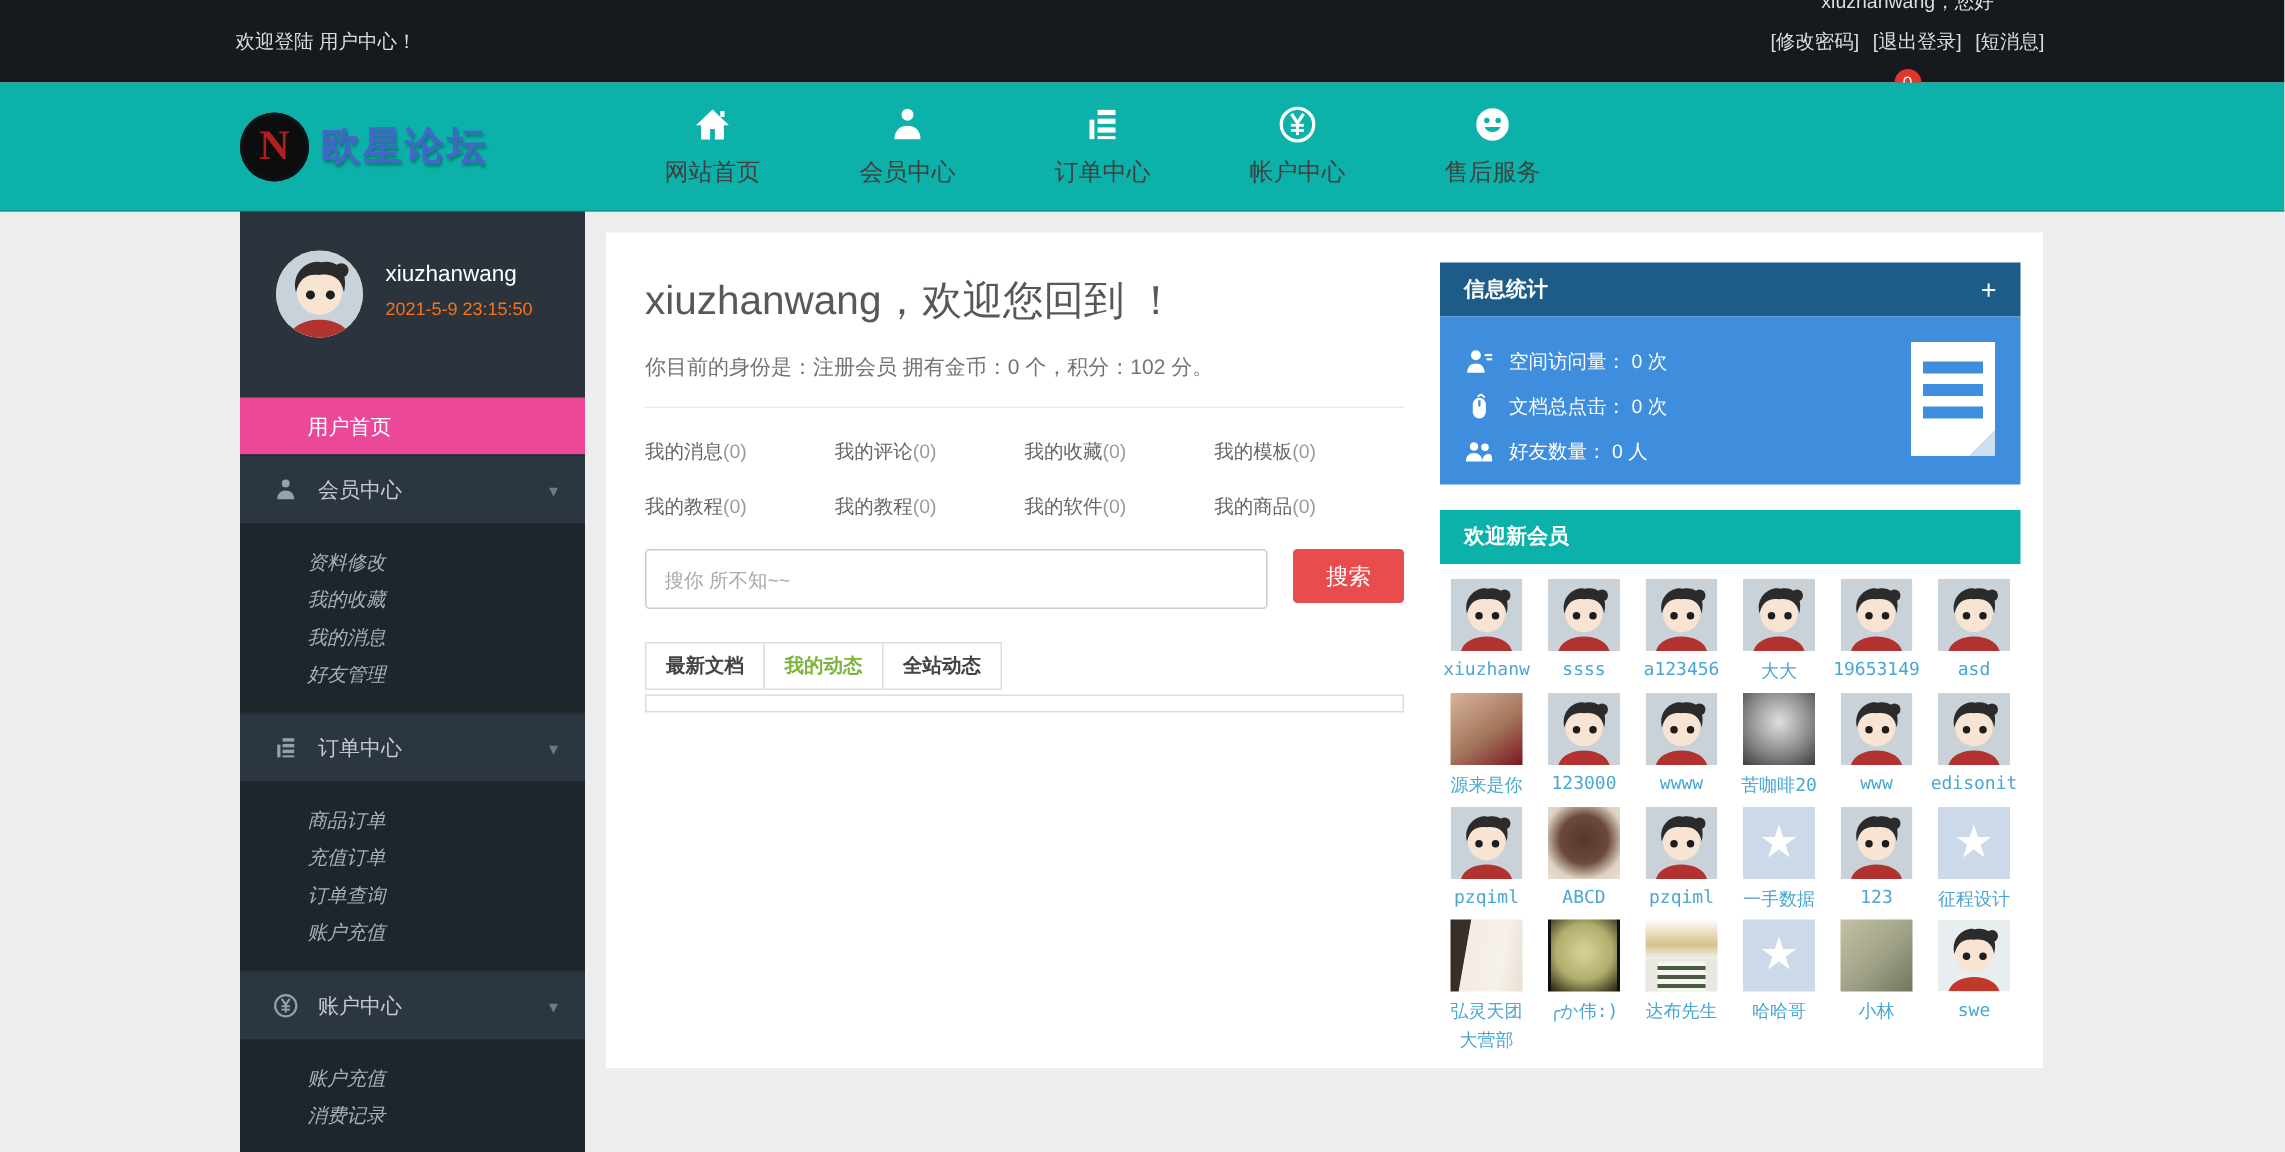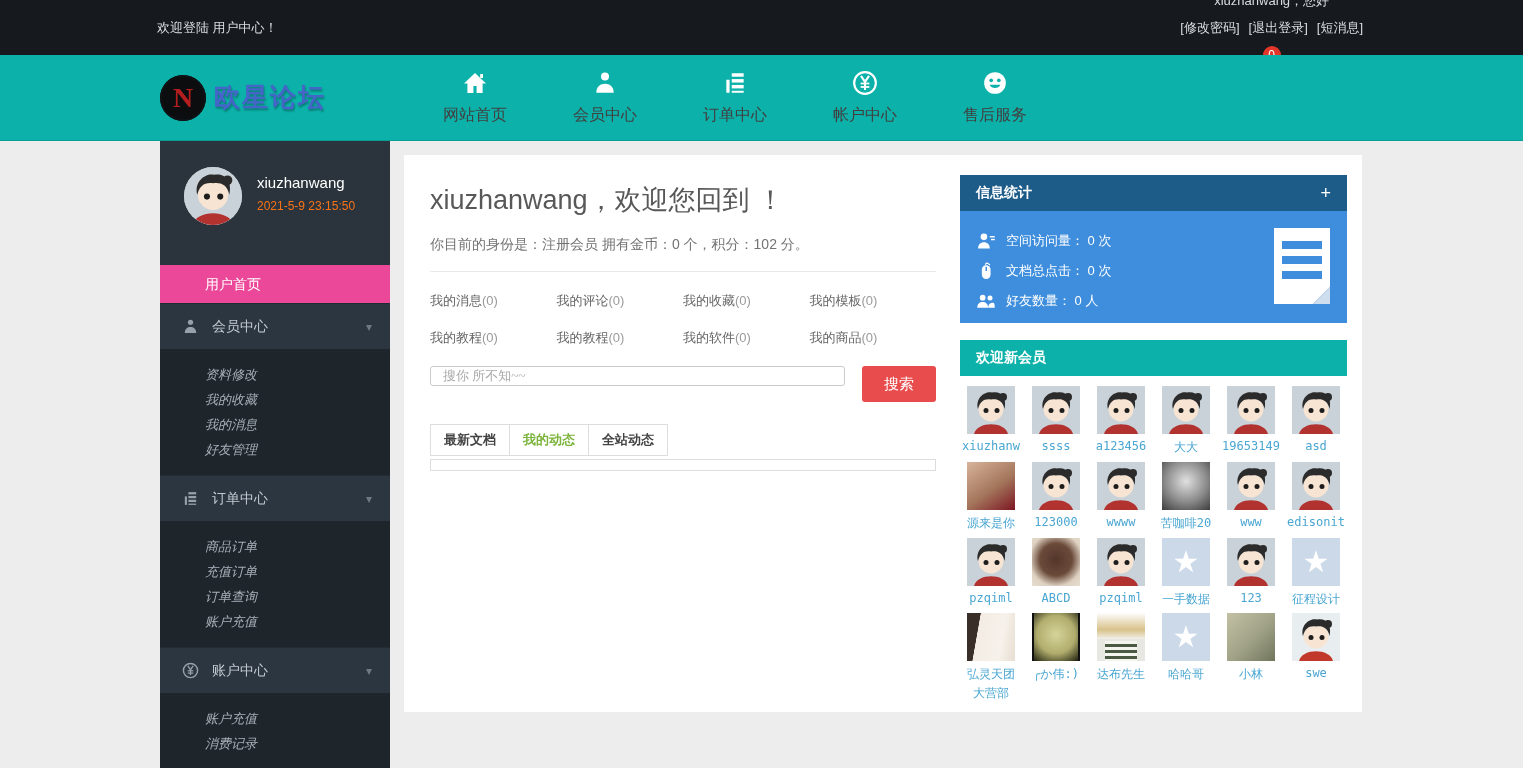--- a/index.html
+++ b/index.html
@@ -82,22 +82,22 @@
   }
   .main-col{position:absolute;left:26px;top:0;width:506px;}
   .welcome-title{font-size:27px;color:#585858;margin-top:27px;font-weight:normal;}
   .identity-line{font-size:14px;color:#737373;margin-top:15px;}
   .divider{border-bottom:1px solid #e9e9e9;margin-top:17px;}
   .quick-links{margin-top:10px;display:grid;grid-template-columns:repeat(4,1fr);}
   .quick-link{font-size:13px;color:#666;line-height:37px;cursor:pointer;}
   .quick-link .cnt{color:#9a9a9a;}
   .search-row{margin-top:10px;display:flex;}
   .search-input{
-    width:415px;height:20px;box-sizing:border-box;border:1px solid #ccc;border-radius:3px;
-    padding:0 12px;font-size:13px;color:#555;outline:none;font-family:Liberation Serif, serif;
+    width:415px;height:40px;box-sizing:border-box;border:1px solid #ccc;border-radius:3px;
+    padding:0 12px;font-size:13px;color:#555;outline:none;font-family:Liberation Sans, sans-serif;
   }
   .search-input::placeholder{color:#a9a9a9;}
   .search-btn{
     margin-left:17px;width:74px;height:36px;background:#e84c4c;border:none;border-radius:3px;
     color:#fff;font-size:15px;cursor:pointer;font-family:inherit;
   }
   .tabs{margin-top:22px;display:flex;}
   .tab{
     border:1px solid #ddd;background:#fff;padding:6px 13px;font-size:13px;font-weight:bold;
     color:#444;margin-left:-1px;cursor:pointer;

